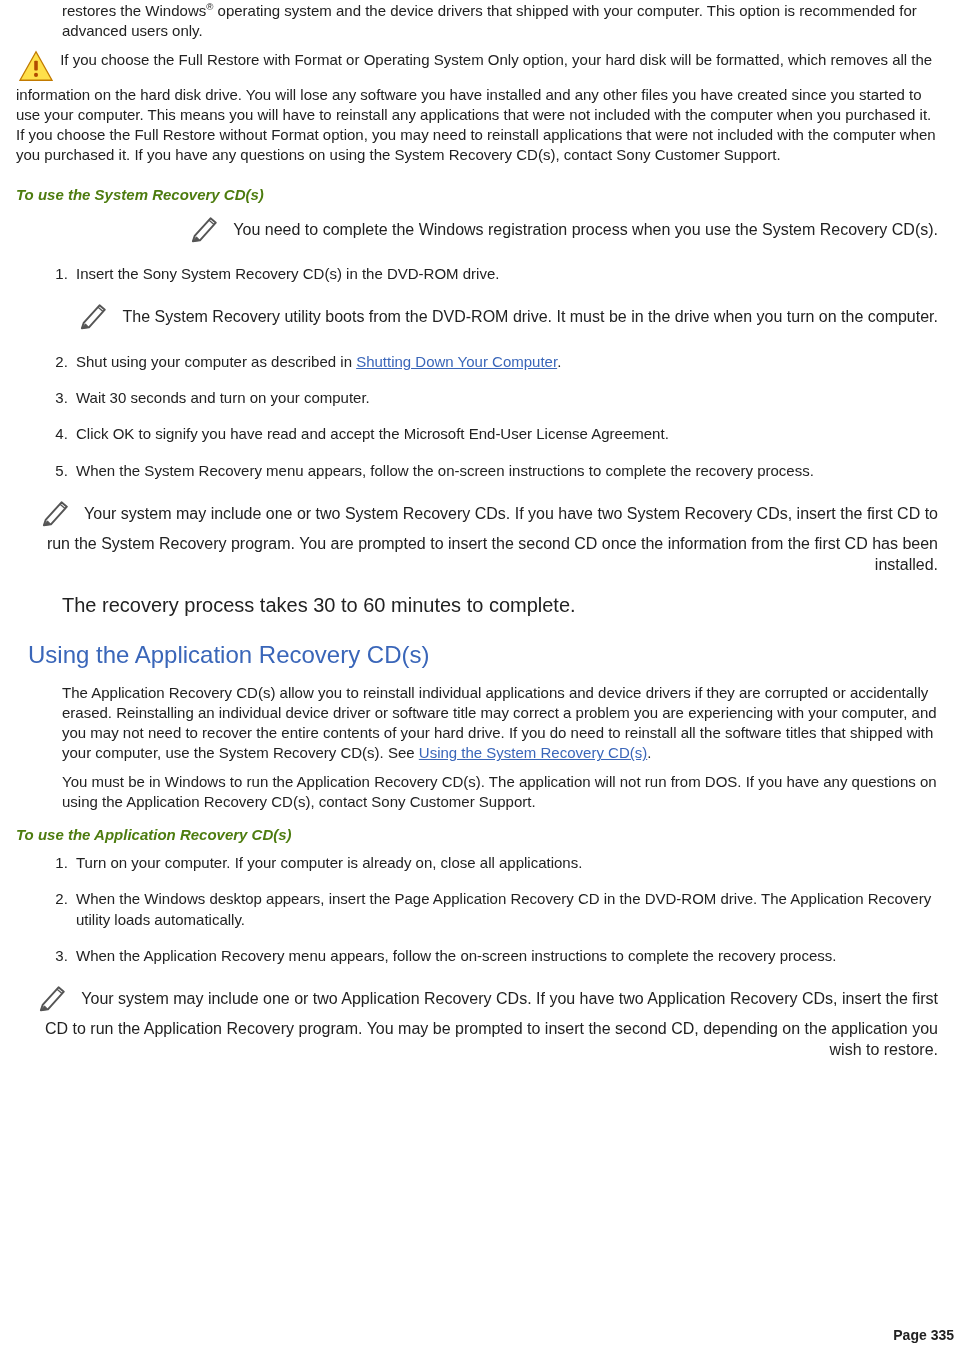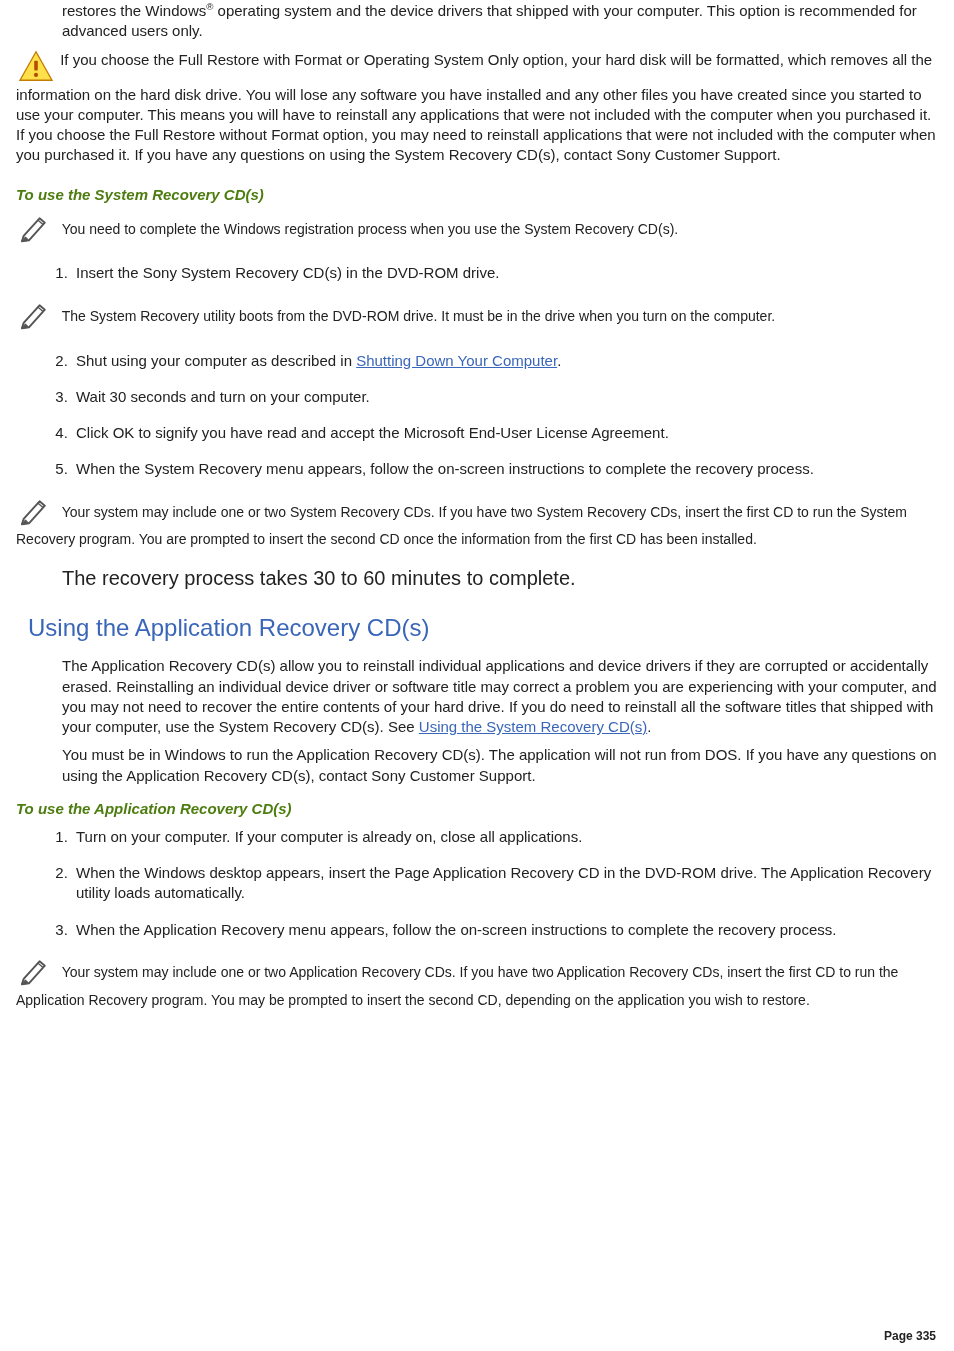--- a/index.html
+++ b/index.html
@@ -48,23 +48,24 @@
     display: inline-block;
   }
   .subhead {
     color: #4d7c0f;
     font-style: italic;
     font-weight: bold;
     margin: 14px 0 10px 0;
     font-size: 15px;
   }
   .note-para {
-    font-size: 14px;
+    font-size: 16px;
     margin: 6px 0 16px 0;
     line-height: 1.35;
+    text-align: right;
   }
   .note-para-indent {
     font-size: 20px;
     margin: 6px 0 16px 46px;
     line-height: 1.35;
   }
   ol.steps {
     margin: 6px 0 12px 32px;
     padding-left: 24px;
   }
@@ -79,23 +80,23 @@
   }
   h2.section {
     font-family: Verdana, Geneva, sans-serif;
     color: #3a66b9;
     font-weight: 400;
     font-size: 24px;
     margin: 22px 0 14px 12px;
   }
   .page-num {
     position: fixed;
-    right: 18px;
+    right: 0;
     bottom: 8px;
-    font-size: 12px;
+    font-size: 14px;
     font-weight: bold;
     text-align: center;
   }
   .step-counter {
     list-style-type: decimal;
   }
   sup {
     font-size: 0.65em;
   }
 </style>

